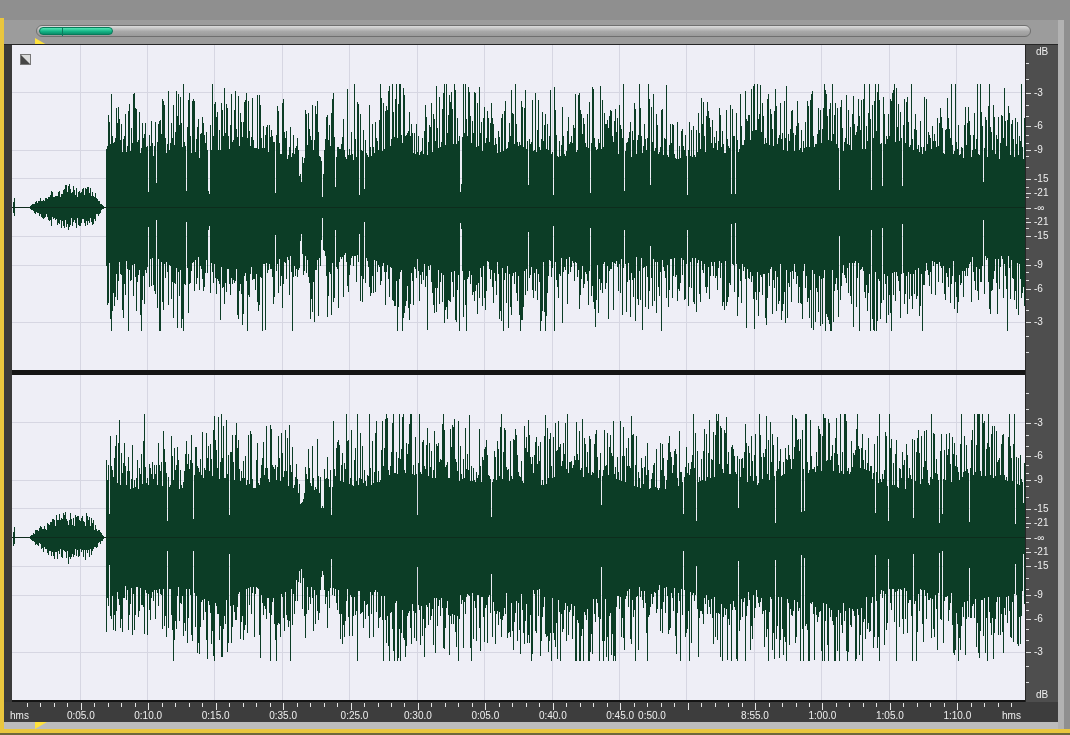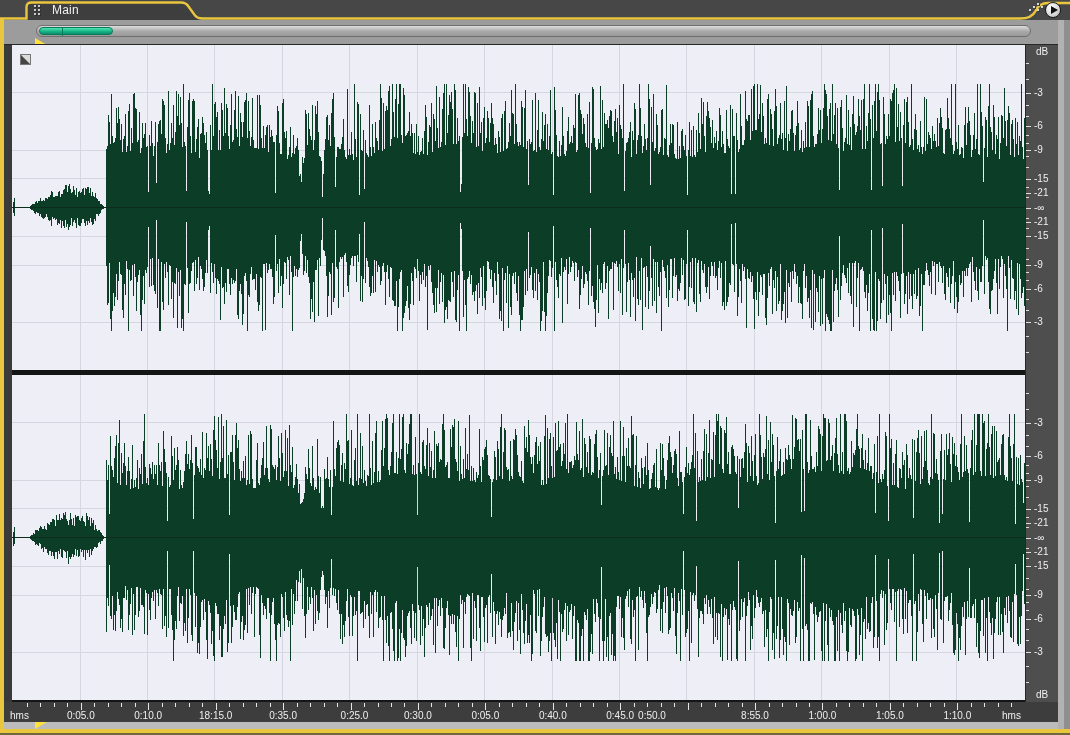--- a/index.html
+++ b/index.html
@@ -76,45 +76,20 @@
   #gold-bottom  { left:0; top:729px; width:1070px; height:4px; background:#e9c63e; }
   #bottom-outer { left:0; top:733px; width:1070px; height:2px; background:#6e683c; }
   #right-gutter-a { left:1058px; top:20px; width:6px; height:709px; background:#b2b2b2; }
   #right-gutter-b { left:1064px; top:20px; width:6px; height:709px; background:#8f8f8f; }
 </style>
 </head>
 <body>
 
 <div id="root">
 
-  <div class="abs" id="tabbar">
-    <svg class="abs" width="1070" height="20">
-      <path d="M0 20 L0 18.5 H26.5 V7 Q26.5 2.5 31.5 2.5 H181 Q186 2.5 188.5 6.5 L198 20 Z" fill="#3e3e3e" stroke="none"></path>
-      <path d="M0 18.5 H26.5 V7 Q26.5 2.5 31.5 2.5 H181 Q186 2.5 188.5 6.5 L195 15.5 Q197.5 18.5 202.5 18.5 H1020 Q1032 18.5 1035.5 11 Q1039 3 1048 3 H1070" fill="none" stroke="#e9c63e" stroke-width="2.4"></path>
-    </svg>
-    <div class="abs grip">
-      <i style="left:0;top:0"></i>
-        <i style="left:4px;top:0"></i>
-      <i style="left:0;top:4px"></i>
-        <i style="left:4px;top:4px"></i>
-      <i style="left:0;top:8px"></i>
-        <i style="left:4px;top:8px"></i>
-    </div>
-    <span class="abs" id="tab-label">Main</span>
-    <div class="abs mini-dots" style="left:1025px">
-      <i style="left:12px;top:1px"></i>
-        <i style="left:8px;top:4px"></i>
-        <i style="left:4px;top:7px"></i>
-      <i style="left:16px;top:4px"></i>
-        <i style="left:12px;top:7px"></i>
-    </div>
-    <div class="abs" id="play-btn">
-        <span class="tri"></span>
-      </div>
-  </div>
 
   <div class="abs" id="overview-row">
     <div id="overview-track">
       <div id="overview-thumb">
           <span class="split"></span>
         </div>
     </div>
   </div>
   <div class="abs cursor-marker" id="marker-top"></div>
 
@@ -238,21 +213,21 @@
       <div class="tick" style="left: 103.8px; height: 4px;"></div>
       <div class="tick" style="left: 117.3px; height: 4px;"></div>
       <div class="tick" style="left: 130.8px; height: 4px;"></div>
       <div class="tick" style="left: 144.2px; height: 7px;"></div>
       <span class="lbl" style="left: 144.2px;">0:10.0</span>
       <div class="tick" style="left: 157.7px; height: 4px;"></div>
       <div class="tick" style="left: 171.2px; height: 4px;"></div>
       <div class="tick" style="left: 184.7px; height: 4px;"></div>
       <div class="tick" style="left: 198.2px; height: 4px;"></div>
       <div class="tick" style="left: 211.7px; height: 7px;"></div>
-      <span class="lbl" style="left: 211.7px;">18:15.0</span>
+      <span class="lbl" style="left: 211.7px;">0:15.0</span>
       <div class="tick" style="left: 225.1px; height: 4px;"></div>
       <div class="tick" style="left: 238.6px; height: 4px;"></div>
       <div class="tick" style="left: 252.1px; height: 4px;"></div>
       <div class="tick" style="left: 265.6px; height: 4px;"></div>
       <div class="tick" style="left: 279.1px; height: 7px;"></div>
       <span class="lbl" style="left: 279.1px;">0:35.0</span>
       <div class="tick" style="left: 292.6px; height: 4px;"></div>
       <div class="tick" style="left: 306px; height: 4px;"></div>
       <div class="tick" style="left: 319.5px; height: 4px;"></div>
       <div class="tick" style="left: 333px; height: 4px;"></div>

